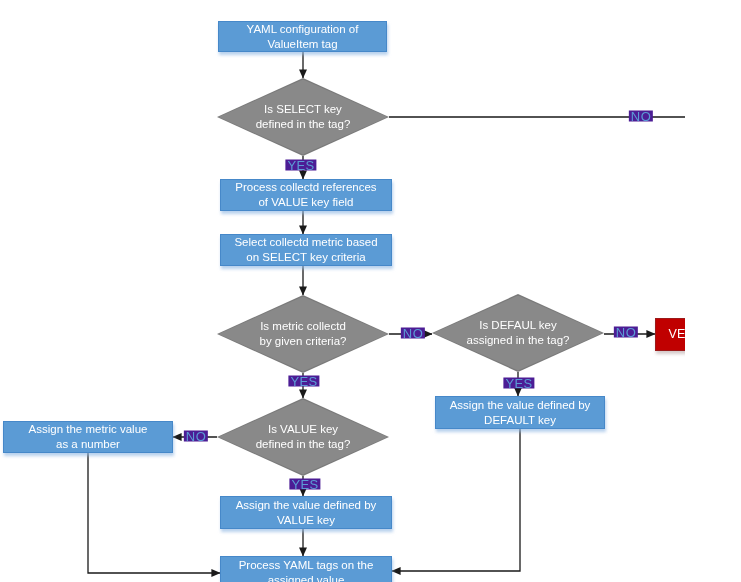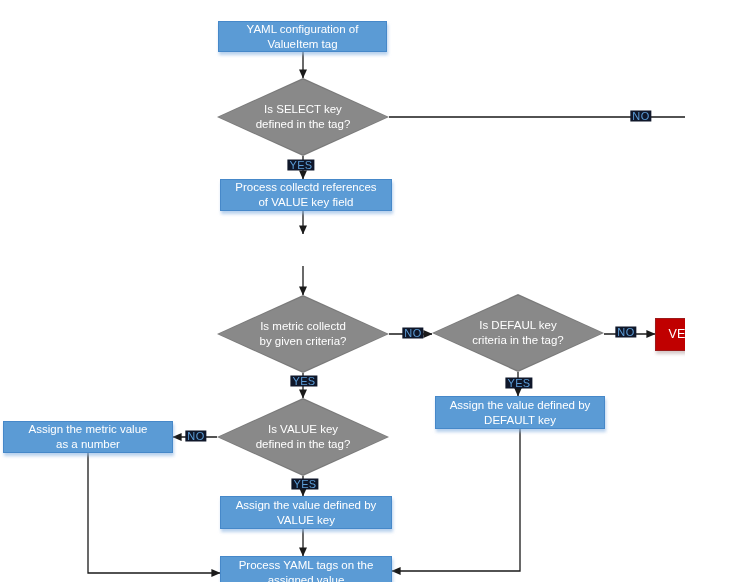--- a/index.html
+++ b/index.html
@@ -38,22 +38,22 @@
     filter:drop-shadow(1px 3px 2px rgba(146,185,227,.7));
   }
   .diamond::before{
     content:"";position:absolute;inset:1.5px;background:var(--decision-fill);
     clip-path:polygon(50% 0,100% 50%,50% 100%,0 50%);
   }
   .diamond .lbl{position:relative;z-index:1;}
 
   .edge-label{
     position:absolute;z-index:3;transform:translate(-50%,-50%);
-    font-size:11px;letter-spacing:.4px;color:var(--edge-label-color);
-    background:#0f172a;padding:0 2px;line-height:11px;
+    font-size:13px;letter-spacing:.4px;color:var(--edge-label-color);
+    background:#4c1d95;padding:0 2px;line-height:11px;
   }
 
   
   #n-start    {left:218px;top:5px;  width:169px;height:31px;}
   #n-d-select {left:217px;top:62px; width:172px;height:78px;}
   #n-p-refs   {left:220px;top:163px;width:172px;height:32px;}
   #n-p-select {left:220px;top:218px;width:172px;height:32px;}
   #n-d-metric {left:217px;top:279px;width:172px;height:78px;}
   #n-d-default{left:432px;top:278px;width:172px;height:78px;}
   #n-ves      {left:655px;top:302px;width:82px; height:33px;}
@@ -104,29 +104,31 @@
 ValueItem tag</div>
 
   <div id="n-d-select" class="node diamond">
     <span class="lbl">Is SELECT key
 defined in the tag?</span>
   </div>
 
   <div id="n-p-refs" class="node rect">Process collectd references
 of VALUE key field</div>
 
+  <div id="n-p-select" class="node rect">Select collectd metric based
+on SELECT key criteria</div>
 
   <div id="n-d-metric" class="node diamond">
     <span class="lbl">Is metric collectd
 by given criteria?</span>
   </div>
 
   <div id="n-d-default" class="node diamond">
     <span class="lbl">Is DEFAUL key
-criteria in the tag?</span>
+assigned in the tag?</span>
   </div>
 
   <div id="n-ves" class="node error">VES error</div>
 
   <div id="n-a-default" class="node rect">Assign the value defined by
 DEFAULT key</div>
 
   <div id="n-d-value" class="node diamond">
     <span class="lbl">Is VALUE key
 defined in the tag?</span>

